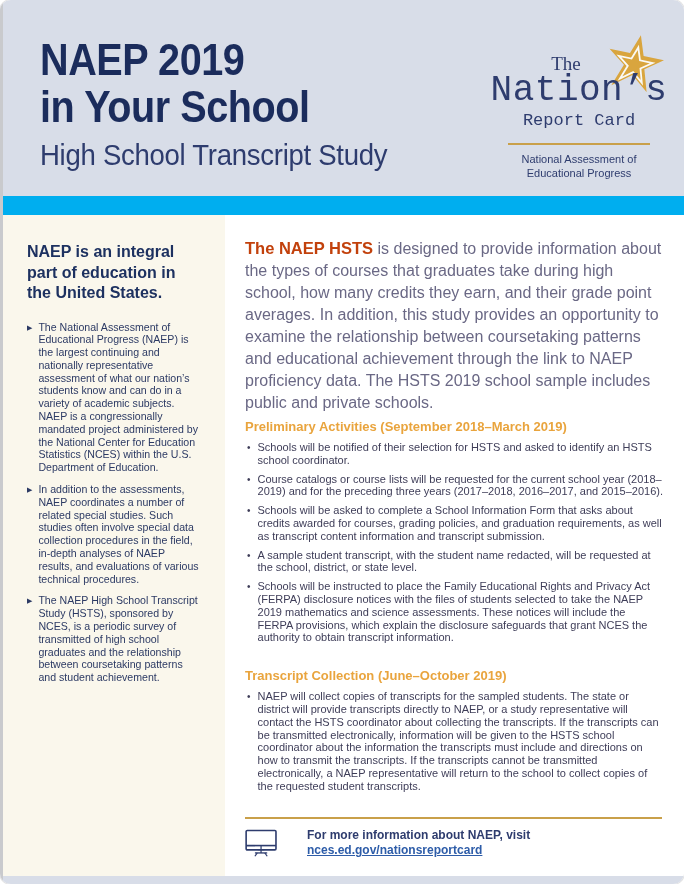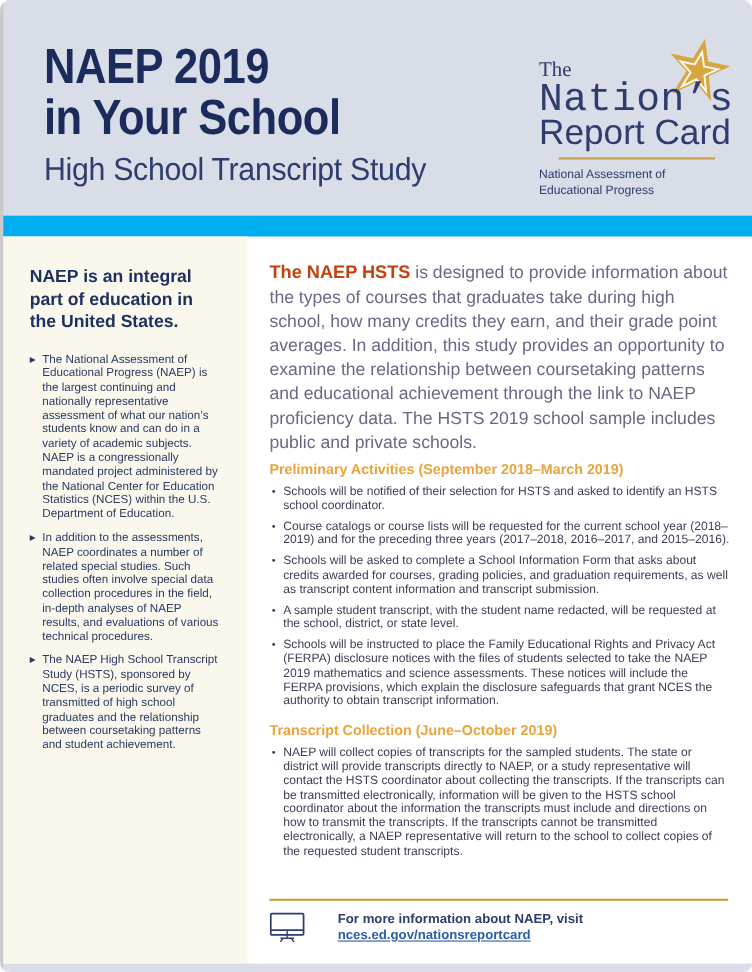--- a/index.html
+++ b/index.html
@@ -33,39 +33,39 @@
     margin-top:9px;
     font-size:29px; line-height:32px; font-weight:400;
     color:#2e3c6e; letter-spacing:-0.3px;
     transform:scaleX(0.95); transform-origin:left top;
     white-space:nowrap;
   }
 
   
   .logo {
     position:absolute; right:16px; top:36px; width:178px;
-    color:#2e3c6e; z-index:1;
+    text-align:center; color:#2e3c6e; z-index:1;
   }
   .logo .star {
     position:absolute; right:4px; top:-2px; width:58px; height:58px; z-index:0;
   }
   .logo-the {
     position:relative; z-index:1;
     font-family:"Liberation Serif","DejaVu Serif",serif;
     font-size:19px; line-height:20px; margin-top:18px; margin-right:26px;
   }
   .logo-nations {
     position:relative; z-index:1;
     font-family:Liberation Mono, monospace;
     font-size:36px; line-height:33px; letter-spacing:0.5px;
   }
   .logo-rc {
     position:relative; z-index:1;
-    font-family:Liberation Sans, sans-serif;
-    font-size:32px; line-height:27px;
+    font-family:Liberation Mono, monospace;
+    font-size:17px; line-height:27px;
   }
   .logo-rule {
     width:142px; height:2px; background:#c9a04a; margin:9px auto 8px auto;
   }
   .logo-tag {
     font-size:11px; line-height:13.5px; color:#2e3c6e; font-weight:400;
   }
 
   
   .accent-bar {
@@ -99,21 +99,21 @@
   }
   .intro b { color:#c2410c; font-weight:800; font-size:16.5px; }
   .schedule-heading {
     margin-top:10px; font-size:13.5px; line-height:17px; font-weight:700;
     color:#1e3a74;
   }
   .section-heading {
     margin-top:5px; margin-bottom:6px;
     font-size:13px; line-height:16px; font-weight:700; color:#e9a43d;
   }
-  .section-heading.second { margin-top:12px; }
+  .section-heading.second { margin-top:24px; }
   .bullet { display:flex; gap:7px; margin-bottom:6px; }
   .bullet .dot {
     flex:0 0 auto; font-size:10px; line-height:13px; color:#3e3d58;
     margin-left:2px;
   }
   .bullet p {
     font-size:11px; line-height:12.8px; color:#3e3d58;
   }
 
   

